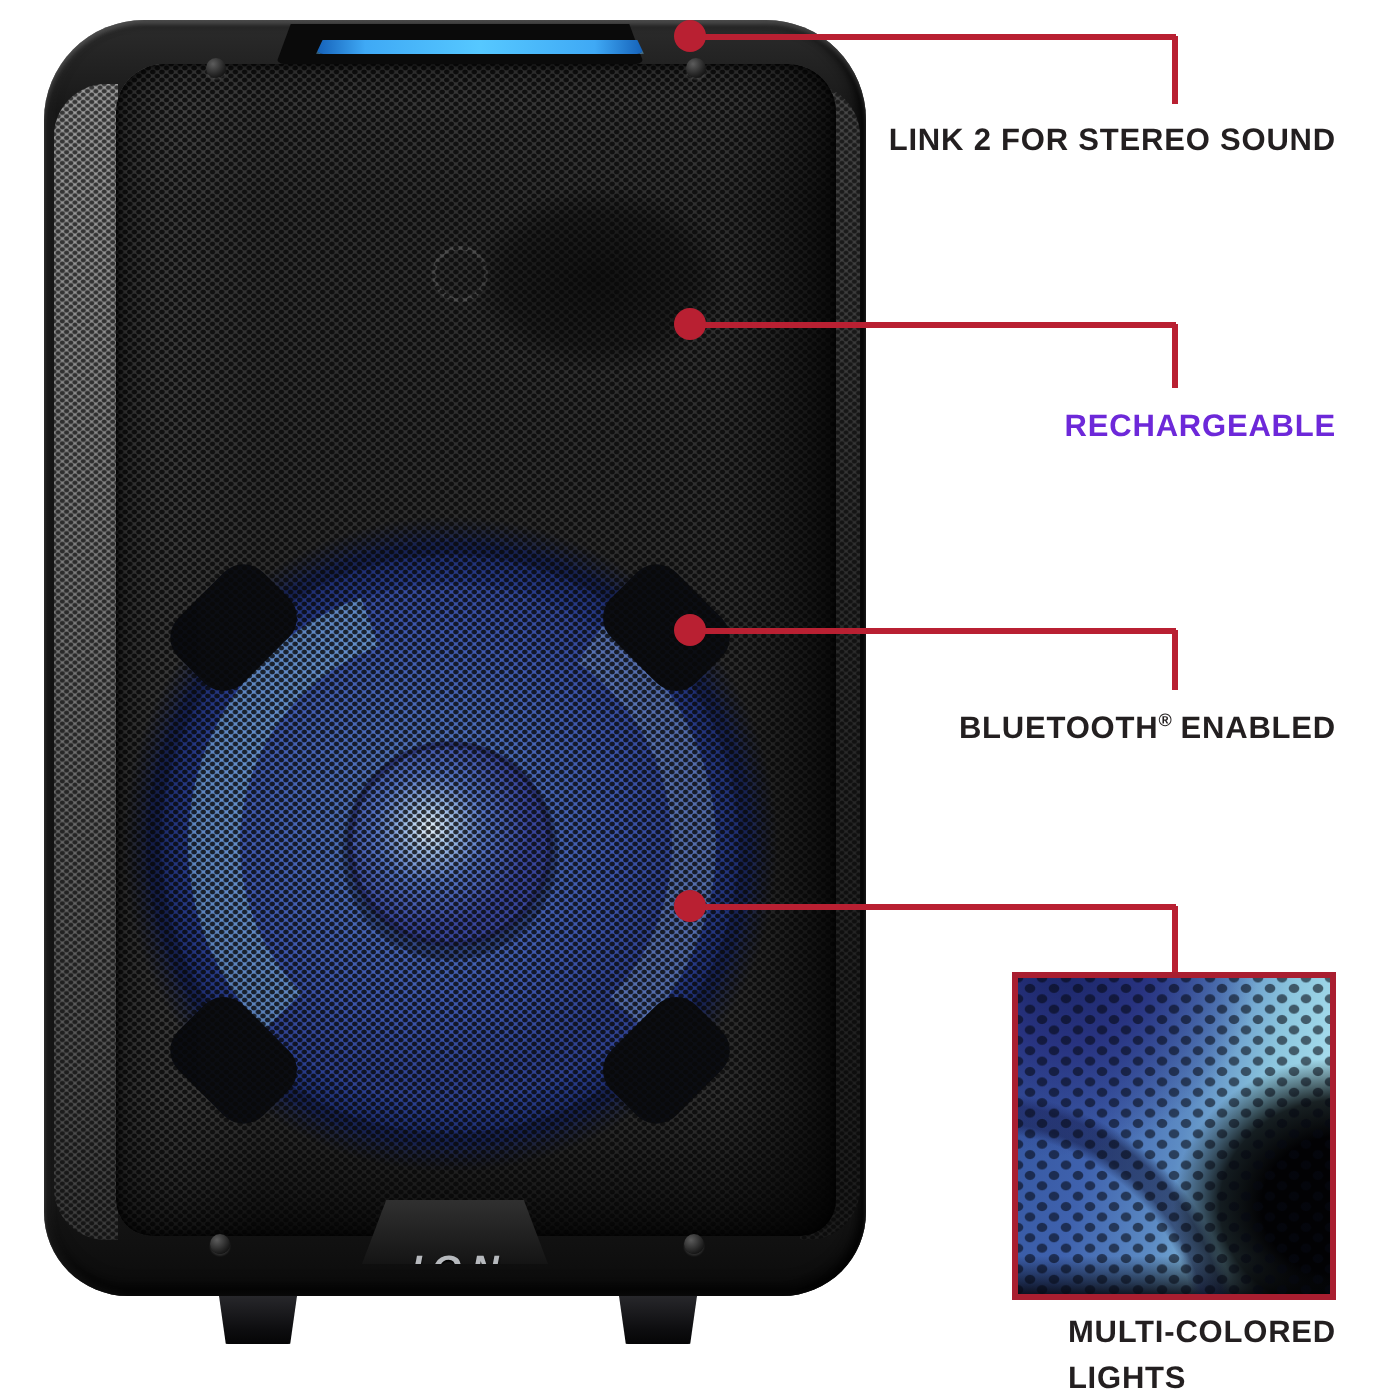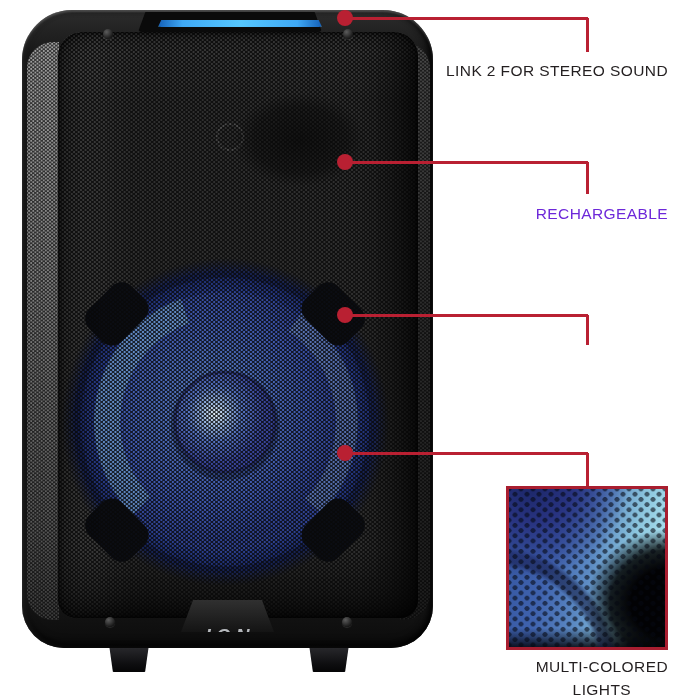--- a/index.html
+++ b/index.html
@@ -67,21 +67,21 @@
   .ion-text{color:#b6b9bd;font-weight:bold;font-style:italic;font-size:19px;
     letter-spacing:5px;padding-left:5px;text-shadow:0 1px 1px #000;margin-top:40px;}
   .foot{top:646px;width:46px;height:26px;z-index:1;
     background:linear-gradient(180deg,#2a2a2e,#0e0e10 70%,#050506);
     clip-path:polygon(7% 0,93% 0,85% 100%,15% 100%);border-radius:0 0 8px 8px;}
   .foot.left{left:106px;} .foot.right{left:306px;}
 
   
   .callout-dot{width:16px;height:16px;border-radius:50%;z-index:10;}
   .hline{height:3px;z-index:9;} .vline{width:3px;z-index:9;}
-  .callout-label{right:32px;text-align:center;font-weight:normal;font-size:15.5px;
+  .callout-label{right:32px;text-align:left;font-weight:bold;font-size:15.5px;
     letter-spacing:.4px;line-height:23px;z-index:10;white-space:nowrap;}
   .callout-label sup{font-size:9px;}
   .bt-post{margin-left:4px;}
 
   
   .inset{left:506px;top:486px;width:162px;height:164px;box-sizing:border-box;
     overflow:hidden;z-index:8;
     background-image:
       radial-gradient(rgba(5,8,18,.58) 2.3px, transparent 2.9px),
       radial-gradient(rgba(5,8,18,.58) 2.3px, transparent 2.9px),
@@ -187,20 +187,23 @@
   <div class="abs callout-dot" style="left:337px;top:154px;background:#b92032"></div>
   <div class="abs hline" style="left:345px;top:160.5px;width:243px;background:#b92032"></div>
   <div class="abs vline" style="left:585.5px;top:162px;height:32px;background:#b92032"></div>
   <div class="abs callout-label" style="top:202px;color:#6d28d9">
     <div>RECHARGEABLE</div>
   </div>
 
   <div class="abs callout-dot" style="left:337px;top:307px;background:#b92032"></div>
   <div class="abs hline" style="left:345px;top:313.5px;width:243px;background:#b92032"></div>
   <div class="abs vline" style="left:585.5px;top:315px;height:30px;background:#b92032"></div>
+  <div class="abs callout-label" style="top:349px;color:#231f20">
+    <div><span>BLUETOOTH</span><sup>®</sup><span class="bt-post">ENABLED</span></div>
+  </div>
 
   <div class="abs callout-dot" style="left:337px;top:445px;background:#b92032"></div>
   <div class="abs hline" style="left:345px;top:451.5px;width:243px;background:#b92032"></div>
   <div class="abs vline" style="left:585.5px;top:453px;height:33px;background:#b92032"></div>
 
   <div class="abs inset" style="border:3px solid #a91e30"></div>
 
   <div class="abs callout-label" style="top:655px;color:#231f20">
     <div>MULTI-COLORED</div>
     <div>LIGHTS</div>

